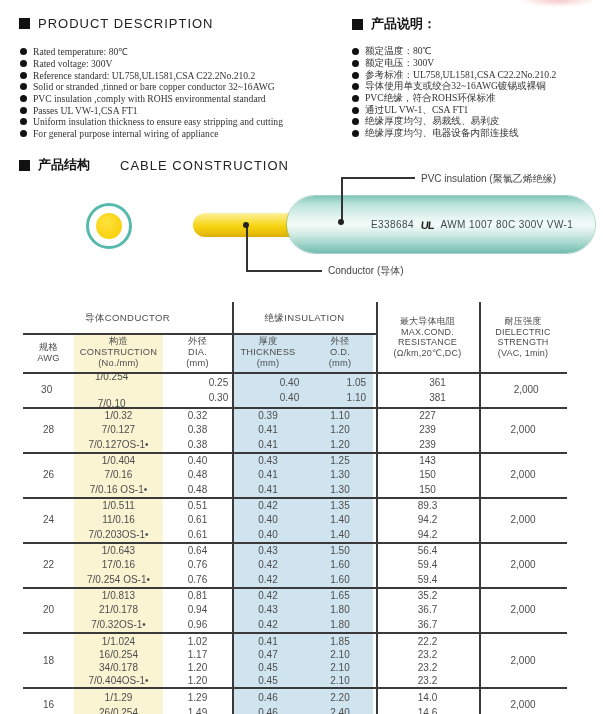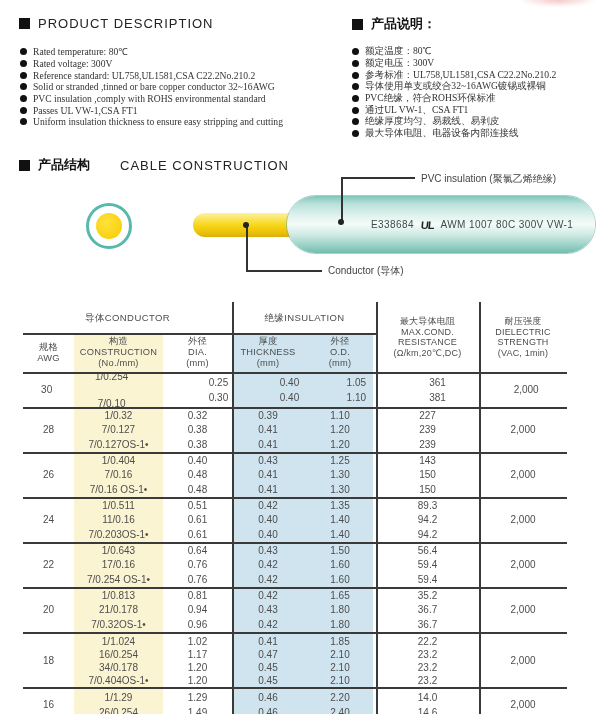--- a/index.html
+++ b/index.html
@@ -85,20 +85,24 @@
         <span>PVC insulation ,comply with ROHS environmental standard</span>
       </li>
       <li>
         <span class="dot"></span>
         <span>Passes UL VW-1,CSA FT1</span>
       </li>
       <li>
         <span class="dot"></span>
         <span>Uniform insulation thickness to ensure easy stripping and cutting</span>
       </li>
+      <li>
+        <span class="dot"></span>
+        <span>For general purpose internal wiring of appliance</span>
+      </li>
     </ul>
 
   <div class="sec-head" style="left:352px;top:15px;">
     <span class="sq"></span>
     <span class="sec-title-cn">产品说明：</span>
   </div>
   <ul class="blist" style="left:352px;top:46px;">
       <li>
         <span class="dot"></span>
         <span>额定温度：80℃</span>
@@ -122,21 +126,21 @@
       <li>
         <span class="dot"></span>
         <span>通过UL VW-1、CSA FT1</span>
       </li>
       <li>
         <span class="dot"></span>
         <span>绝缘厚度均匀、易裁线、易剥皮</span>
       </li>
       <li>
         <span class="dot"></span>
-        <span>最大导体电阻、电器设备内部连接线</span>
+        <span>绝缘厚度均匀、电器设备内部连接线</span>
       </li>
     </ul>
 
   <div class="sec-head" style="left:19px;top:156px;">
     <span class="sq"></span>
     <span class="sec-title-cn">产品结构</span>
     <span class="gap20"></span>
     <span class="sec-title-en">CABLE CONSTRUCTION</span>
   </div>
 

